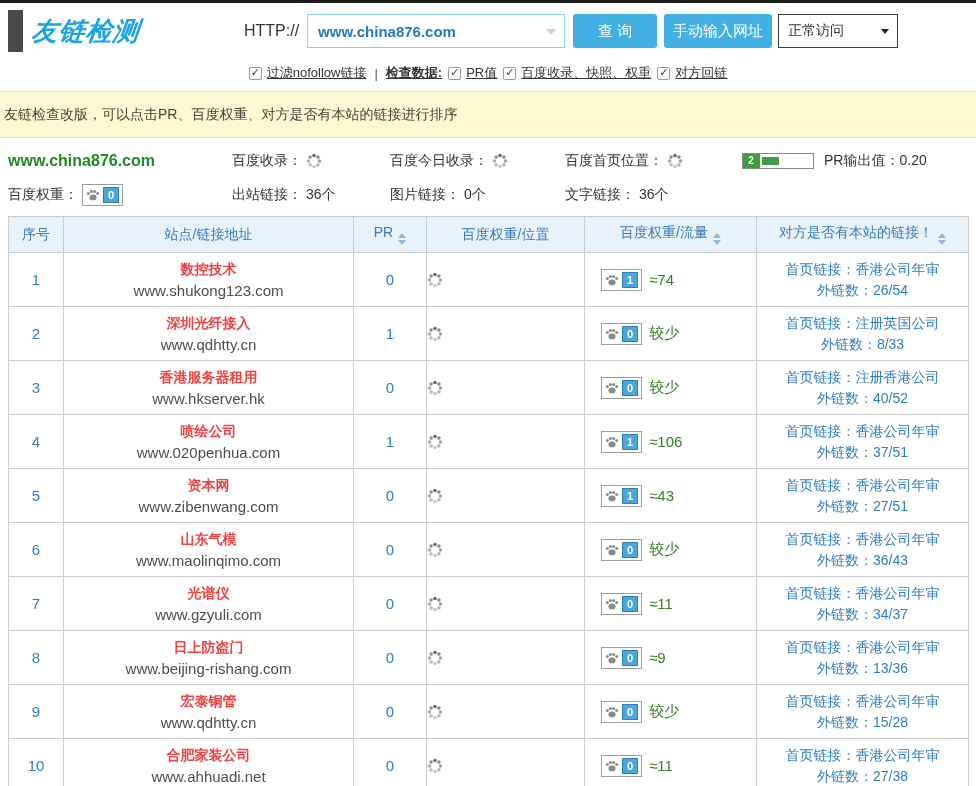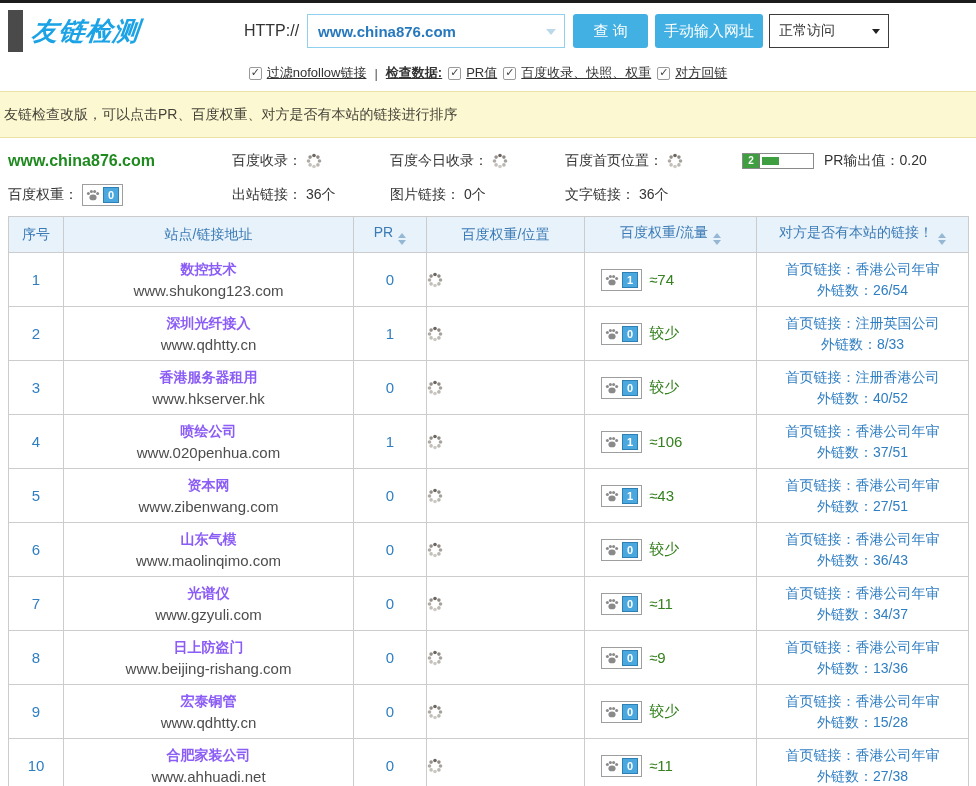--- a/index.html
+++ b/index.html
@@ -16,21 +16,21 @@
   .proto { margin-left:104px; font-size:16px; color:#333; }
   .combo { position:relative; margin-left:8px; }
   .combo input { width:258px; height:34px; border:1px solid #8fd0ef; padding:0 24px 0 10px;
     font-size:15px; font-weight:bold; color:#2779bd; outline:none;
     font-family:"Liberation Sans", sans-serif; }
   .combo .caret { position:absolute; right:9px; top:15px; width:0; height:0;
     border-left:5px solid transparent; border-right:5px solid transparent;
     border-top:6px solid #bcd9ea; }
   .btn { height:34px; background:#42b0e3; color:#fff; border:none; border-radius:3px;
     font-size:15px; cursor:pointer; font-family:"Liberation Sans", sans-serif; }
-  .btn-query { width:75px; margin-left:8px; }
+  .btn-query { width:84px; margin-left:8px; }
   .btn-manual { width:108px; margin-left:7px; }
   .selbox { position:relative; margin-left:6px; width:120px; height:34px;
     border:1px solid #3c3c3c; display:flex; align-items:center; padding-left:9px;
     font-size:14px; background:#fff; cursor:default; }
   .selbox .scaret { position:absolute; right:8px; top:14px; width:0; height:0;
     border-left:4px solid transparent; border-right:4px solid transparent;
     border-top:5px solid #222; }
 
   
   .filters { height:28px; text-align:left; font-size:13px; color:#333;
@@ -68,21 +68,21 @@
   .paw svg, .spinner svg { display:block; }
 
   
   table { border-collapse:collapse; margin:8px 8px 0; width:960px; table-layout:fixed; }
   th, td { border:1px solid #ccc; text-align:center; vertical-align:middle; }
   thead th { background:#e7f2fb; color:#3a7ab5; font-weight:normal; font-size:14px; height:36px; }
   tbody tr { height:54px; }
   .col-no { width:55px; } .col-site { width:290px; } .col-pr { width:73px; }
   .col-idx { width:158px; } .col-w { width:172px; } .col-link { width:212px; }
   .c-no, .c-pr { color:#2f7ec2; font-size:15px; }
-  .site-name { font-weight:bold; color:#8b5cf6; font-size:14px; line-height:21px; }
+  .site-name { font-weight:bold; color:#ef4444; font-size:14px; line-height:21px; }
   .site-url { color:#4d4d4d; font-size:15px; line-height:21px; }
   .c-weight { text-align:left; padding-left:16px; }
   .c-weight .cellflex { display:flex; align-items:center; gap:7px; }
   .traffic { color:#35801f; font-size:15px; }
   .c-link div { color:#2f7ec2; font-size:14px; line-height:21px; cursor:pointer; }
   .sort { display:inline-flex; flex-direction:column; gap:2px; margin-left:5px; vertical-align:-1px; }
   .sort i { width:0; height:0; border-left:4px solid transparent; border-right:4px solid transparent; display:block; }
   .sort .up { border-bottom:5px solid #96b7d4; }
   .sort .down { border-top:5px solid #96b7d4; }
 </style>

